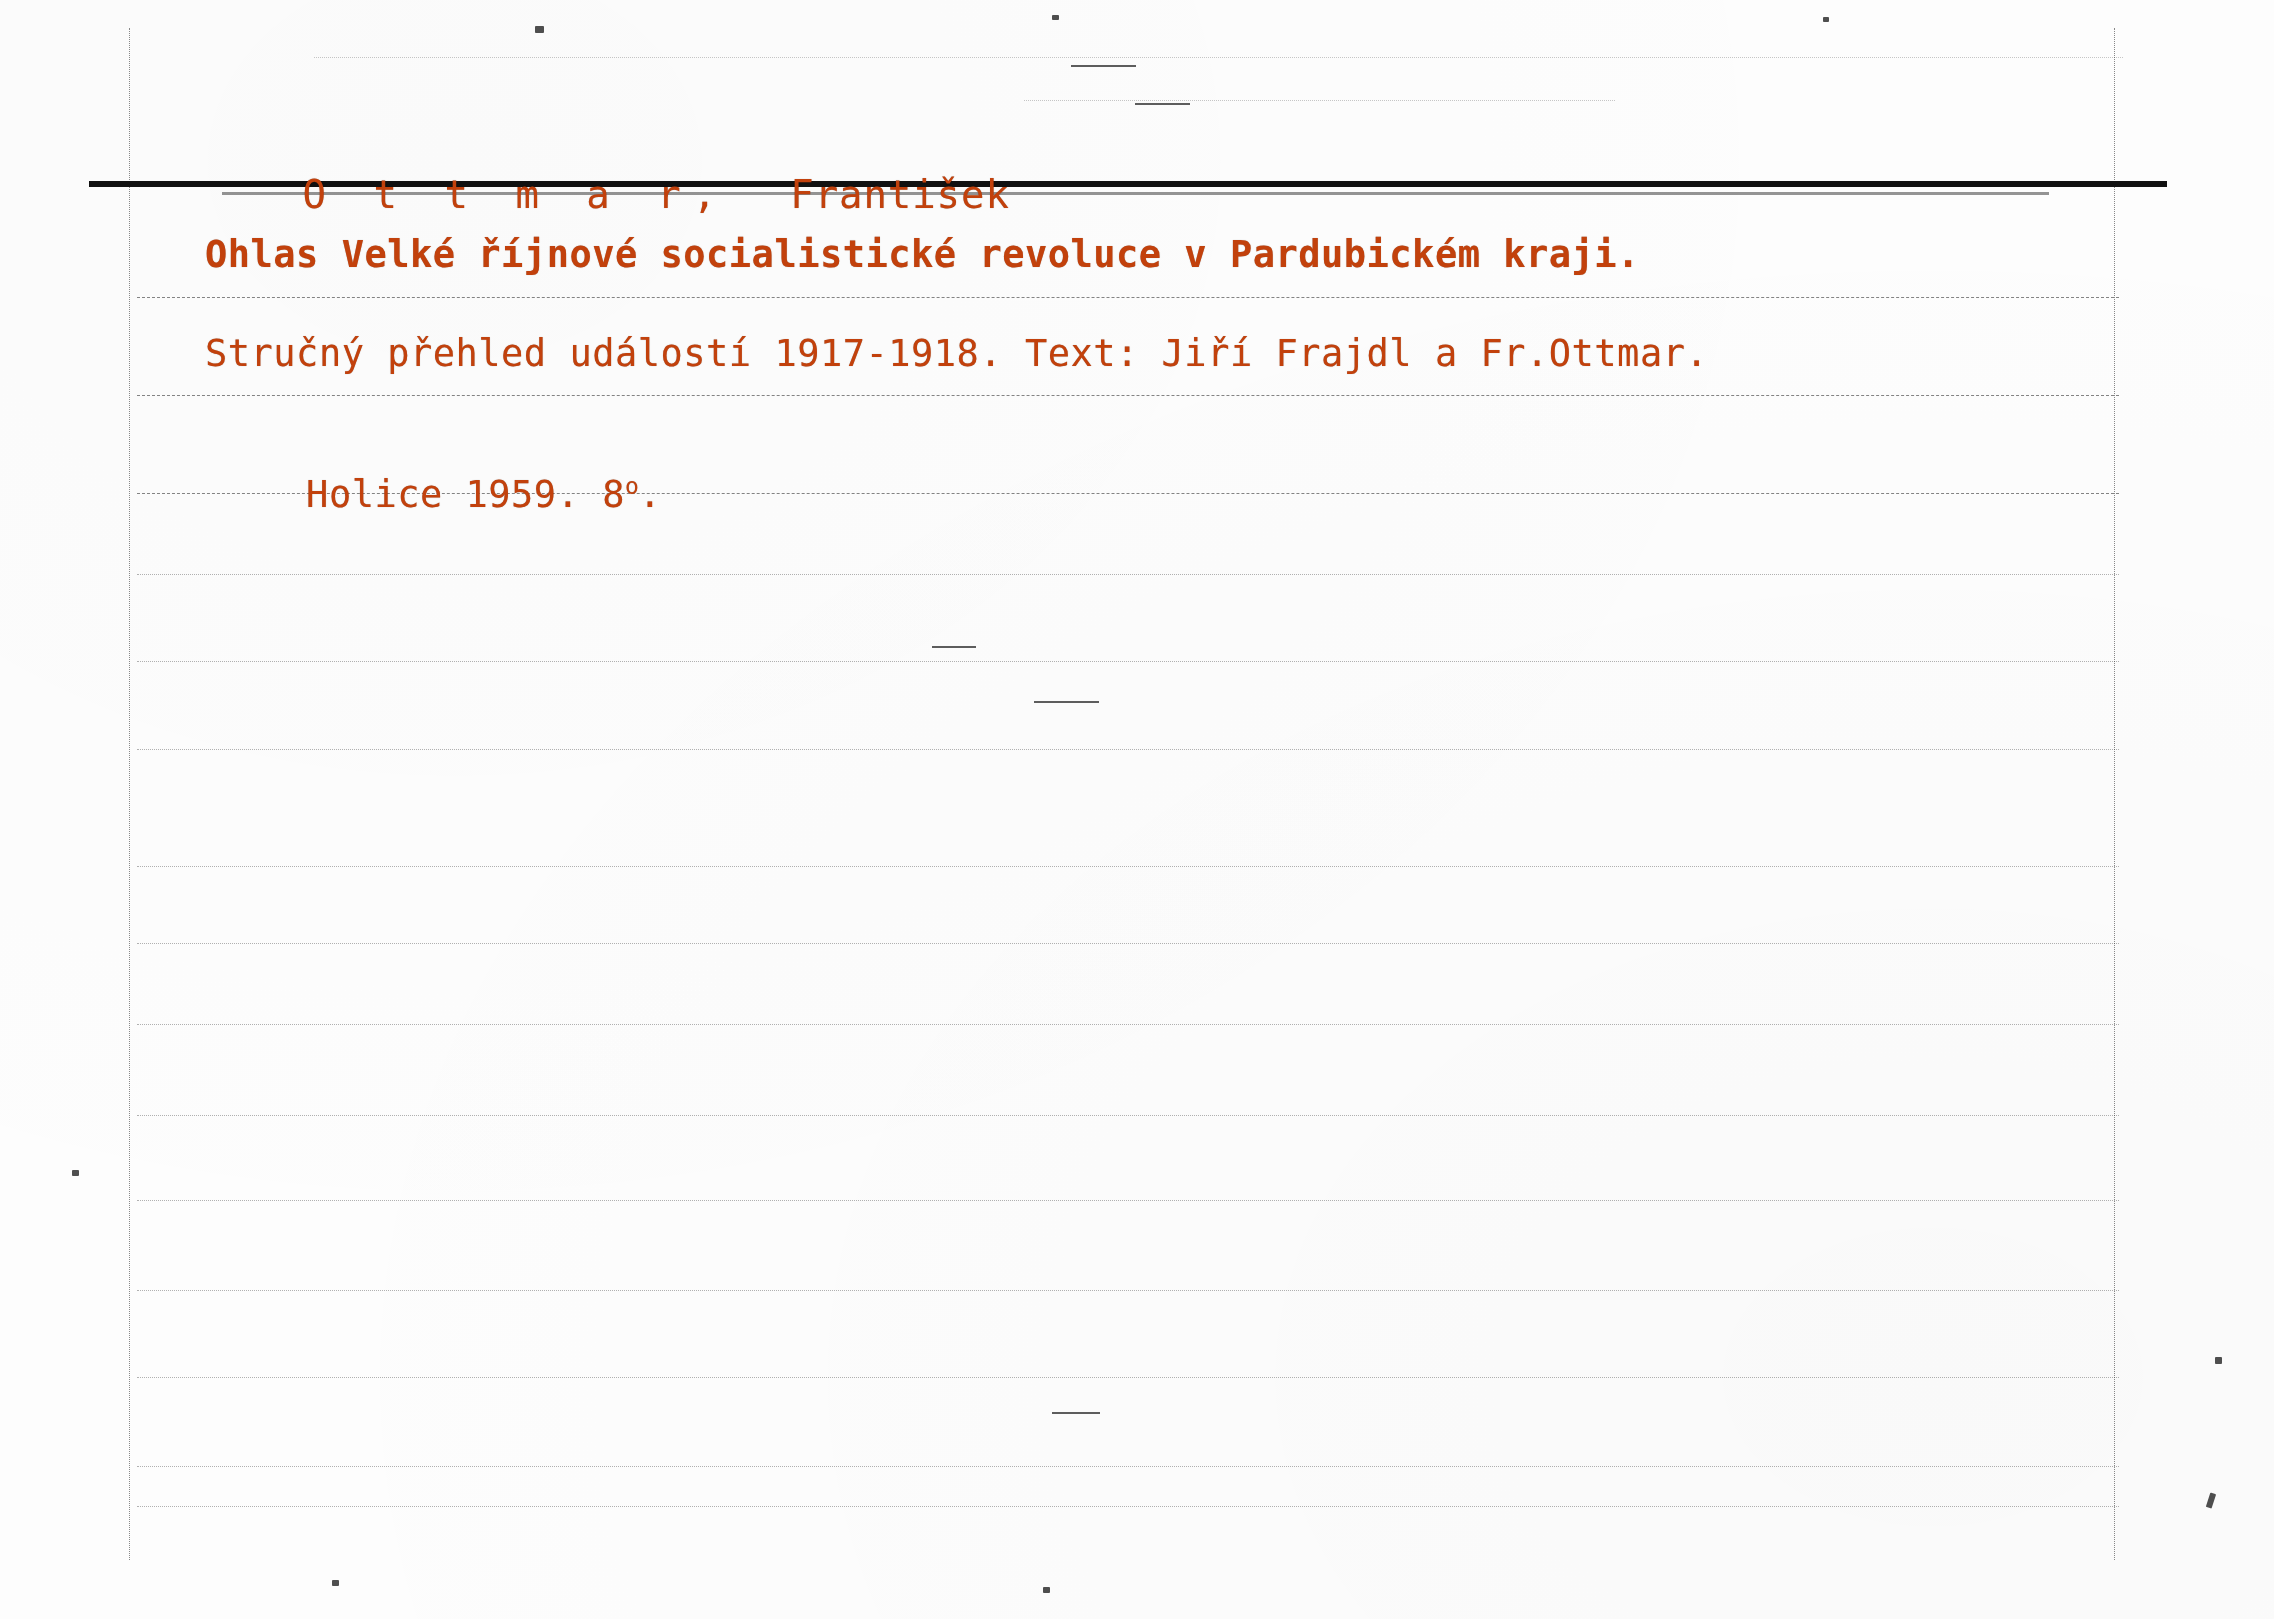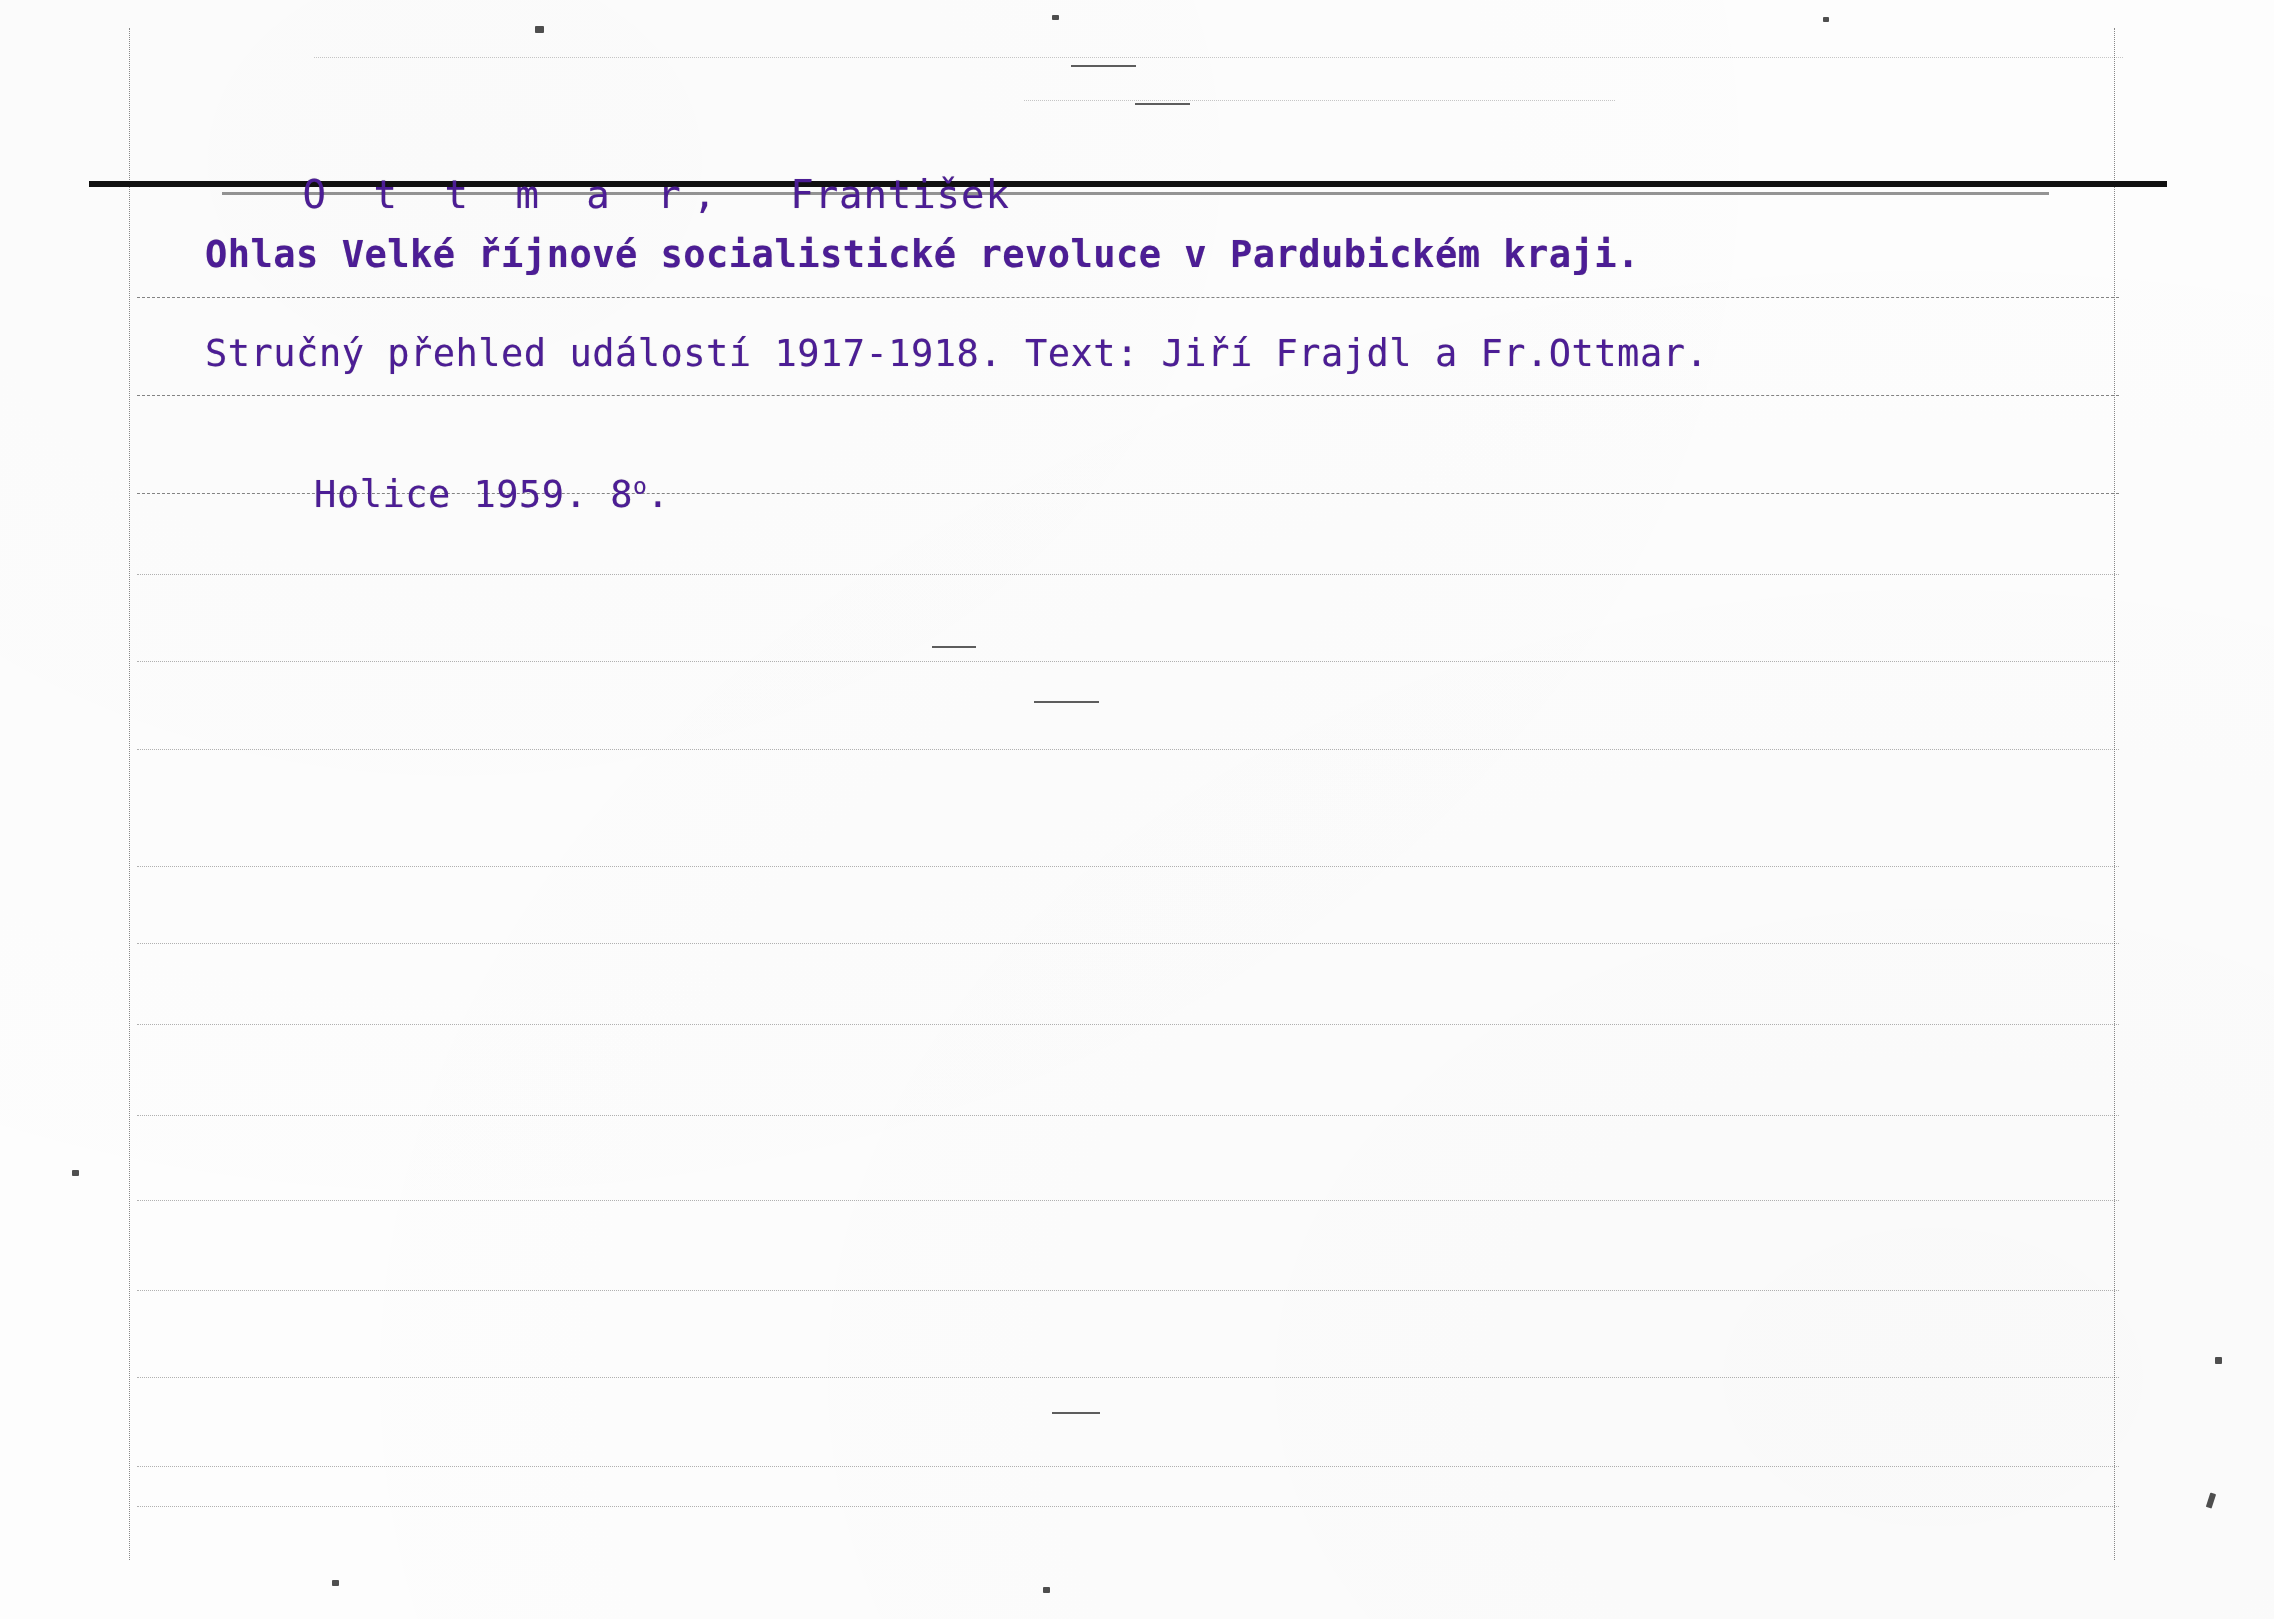--- a/index.html
+++ b/index.html
@@ -71,40 +71,40 @@
     width: 0;
     border-left: 1.8px dotted rgba(40,40,40,0.55);
   }
   .vrule.left  { left: 129px; }
   .vrule.right { left: 2114px; }
 
   
   .tline {
     position: absolute;
     white-space: pre;
-    color: #4c1d95;
+    color: #c2410c;
     font-family: "DejaVu Sans Mono", monospace;
     font-size: 37px;
     letter-spacing: 0.5px;
     text-shadow: 0 0 0.9px rgba(0,0,0,0.35);
   }
 
   #heading {
     left: 205px;
     top: 127px;
     font-size: 39px;
     letter-spacing: 0.9px;
   }
   #heading .spaced {
     letter-spacing: 12px;
   }
 
   #line-title  { left: 205px; top: 233px; font-weight: bold; }
   #line-sub    { left: 205px; top: 332px; text-align: center; }
-  #line-imprint{ left: 223px; top: 430px; }
+  #line-imprint{ left: 215px; top: 430px; }
 
   #line-imprint .sup {
     font-size: 23px;
     vertical-align: super;
     letter-spacing: 0;
   }
 
   #line-added {
     left: 620px;
     top: 789px;

